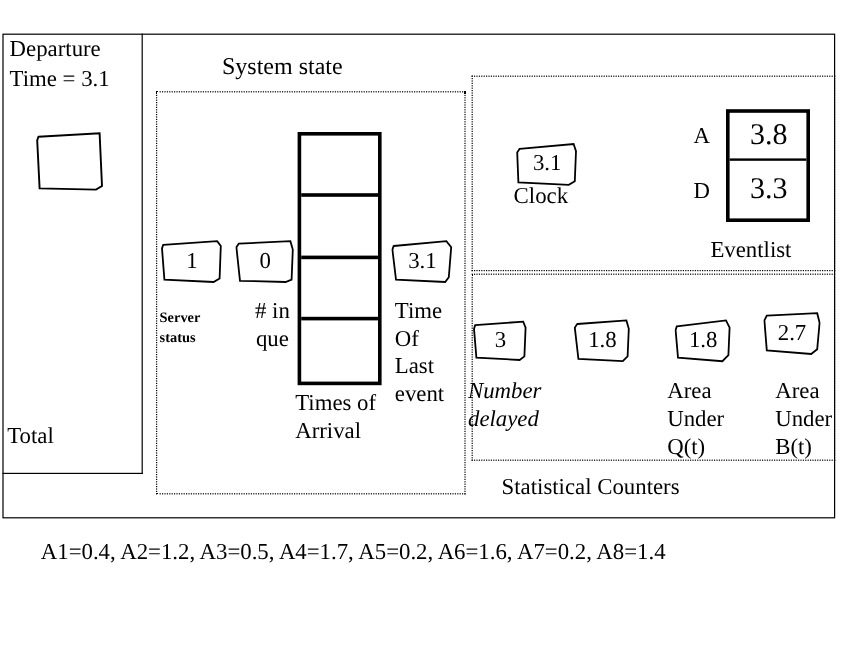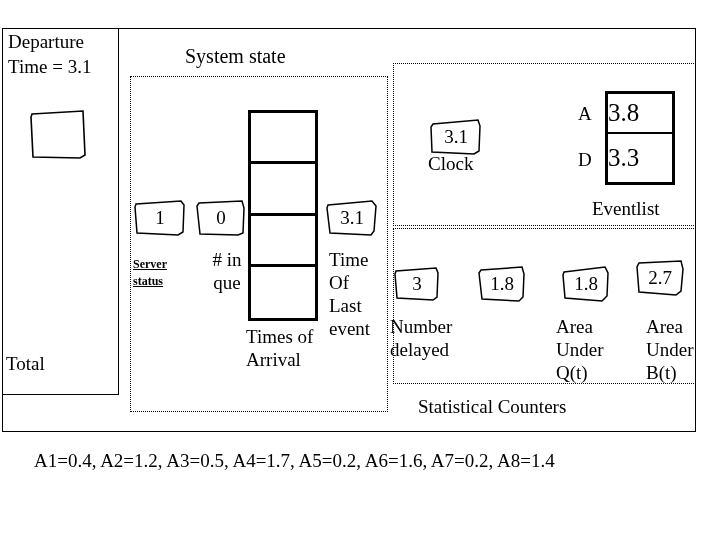--- a/index.html
+++ b/index.html
@@ -126,21 +126,20 @@
   }
   .cap {
     position: absolute;
     font-size: 19px;
     line-height: 23px;
   }
   .cap.small {
     font-size: 12px;
     font-weight: bold;
     line-height: 17px;
-    text-decoration: underline;
   }
 
   
   #serverstatus-box { left: 134px; top: 199px; width: 52px; height: 38px; }
   #serverstatus-cap { left: 133px; top: 256px; width: 56px; }
 
   #numinque-box { left: 196px; top: 199px; width: 50px; height: 38px; }
   #numinque-cap { left: 200px; top: 248px; width: 54px; text-align: center; }
 
   #timelast-box { left: 326px; top: 199px; width: 52px; height: 38px; }
@@ -179,35 +178,35 @@
     height: 94px;
     border: 3px solid #000;
     box-sizing: border-box;
   }
   #eventlist-box .ecell {
     width: 100%;
     box-sizing: border-box;
     display: flex;
     align-items: center;
     justify-content: flex-start;
-    padding-left: 0;
+    padding-left: 17px;
     font-size: 25px;
   }
   #eventlist-box .ecell.first { border-bottom: 2px solid #000; }
   .ev-tag {
     position: absolute;
     font-size: 19px;
   }
   #ev-tag-a { left: 578px; top: 103px; }
   #ev-tag-d { left: 578px; top: 149px; }
   #eventlist-cap { left: 592px; top: 198px; font-size: 19px; }
 
   
   #numdelayed-box { left: 394px; top: 265px; width: 46px; height: 38px; }
-  #numdelayed-cap { left: 390px; top: 315px; width: 80px; }
+  #numdelayed-cap { left: 390px; top: 315px; width: 80px; font-style: italic; }
 
   #totaldelay-box { left: 478px; top: 265px; width: 48px; height: 38px; }
   #totaldelay-cap { left: 481px; top: 315px; width: 60px; }
 
   #areaq-box { left: 562px; top: 265px; width: 48px; height: 38px; }
   #areaq-cap { left: 556px; top: 315px; width: 60px; }
 
   #areab-box { left: 636px; top: 259px; width: 48px; height: 38px; }
   #areab-cap { left: 646px; top: 315px; width: 60px; }
 

